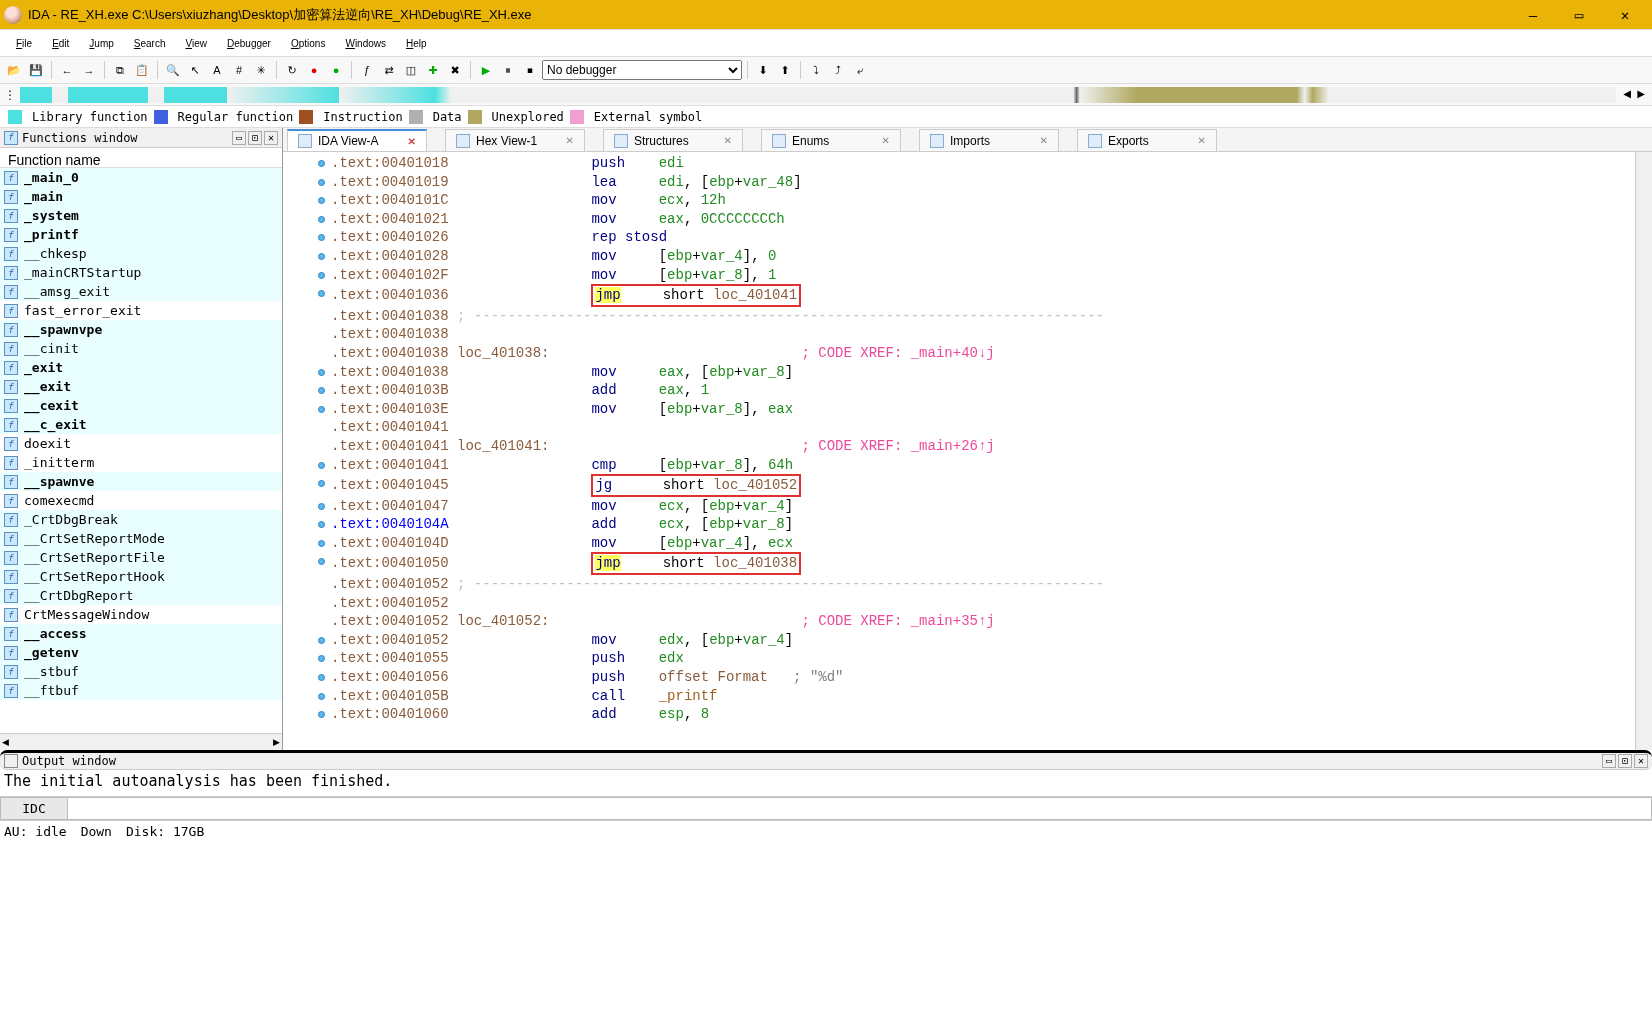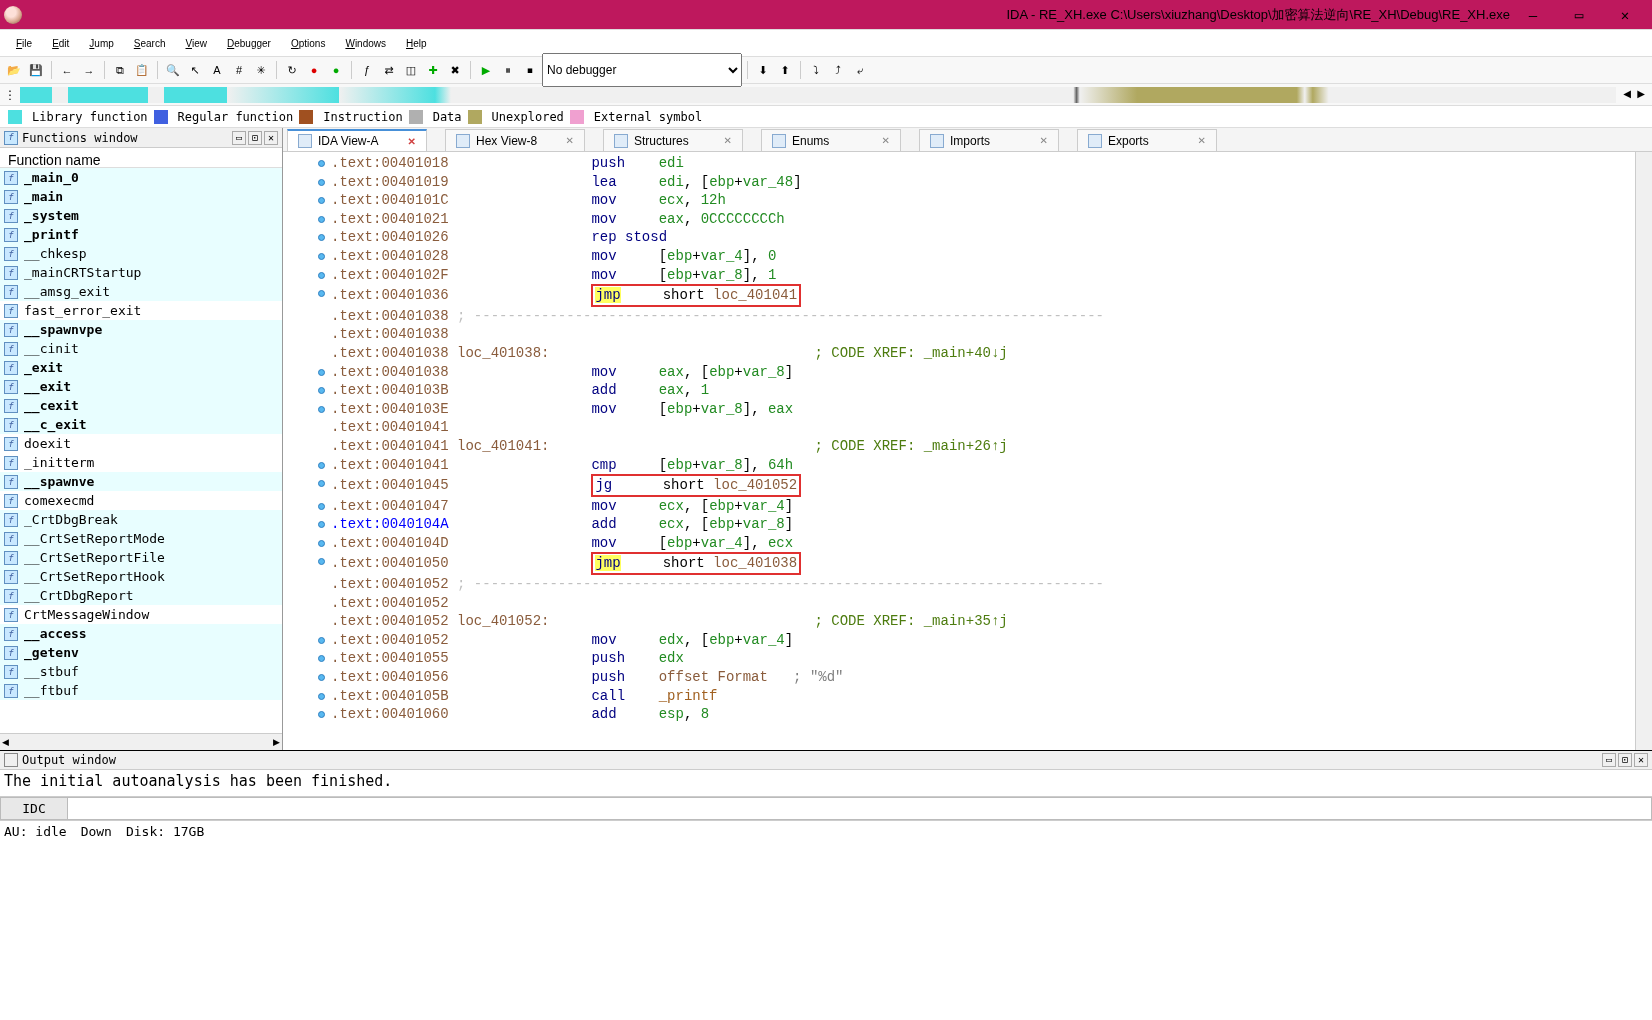--- a/index.html
+++ b/index.html
@@ -1,27 +1,27 @@
 <!DOCTYPE html>
 <html><head>
 <meta charset="utf-8">
 <style>
 * { box-sizing: border-box; margin: 0; padding: 0; }
 body { font-family: "Segoe UI", Tahoma, sans-serif; font-size: 12px; background: #fff; color: #000; overflow: hidden; }
-.titlebar { height: 30px; display: flex; align-items: center; padding: 0 4px; background: #be185d; border-bottom: 1px solid #ddd; text-align: right; }
+.titlebar { height: 30px; display: flex; align-items: center; padding: 0 4px; background: #eab308; border-bottom: 1px solid #ddd; }
 .titlebar .icon { width: 18px; height: 18px; background: radial-gradient(circle at 40% 35%, #fde0d8 30%, #d8a890 60%, #704838 100%); border-radius: 50%; margin-right: 6px; }
 .titlebar .title { flex: 1; font-size: 13px; }
 .titlebar .winbtn { width: 46px; height: 30px; display: flex; align-items: center; justify-content: center; font-family: monospace; font-size: 14px; }
 .menubar { height: 26px; display: flex; align-items: center; padding: 0 8px; gap: 4px; background: #fff; }
 .menubar .mitem { padding: 3px 8px; font-size: 10px; }
 .menubar .mitem u { text-decoration: underline; }
 .toolbar { height: 28px; display: flex; align-items: center; padding: 0 4px; gap: 2px; border-top: 1px solid #ddd; border-bottom: 1px solid #ddd; background: #f8f8f8; }
 .toolbar .tbtn { width: 20px; height: 20px; display: flex; align-items: center; justify-content: center; font-size: 11px; }
 .toolbar .sep { width: 1px; height: 18px; background: #ccc; margin: 0 3px; }
-.toolbar select { height: 34px; font-size: 12px; width: 200px; }
+.toolbar select { height: 20px; font-size: 12px; width: 200px; }
 .navbar { height: 22px; display: flex; align-items: center; padding: 0 4px; background: #f8f8f8; border-bottom: 1px solid #ddd; }
 .navbar .colorbar { flex: 1; height: 16px; position: relative; background: linear-gradient(to right, #4de0e0 0%, #4de0e0 2%, #f0f0f0 2%, #f0f0f0 3%, #4de0e0 3%, #4de0e0 8%, #f0f0f0 8%, #f0f0f0 9%, #4de0e0 9%, #4de0e0 13%, #f0f0f0 13%, #4de0e0 20%, #f0f0f0 20%, #4de0e0 26%, #f0f0f0 27%, #f0f0f0 66%, #666 66.2%, #f0f0f0 66.4%, #b0a860 70%, #b0a860 80%, #f0f0f0 80.5%, #b0a860 81%, #f0f0f0 82%); margin:0 4px; }
 .navbar .navarrow { width: 14px; height: 14px; font-size: 10px; text-align:center; }
 .legend { height: 22px; display: flex; align-items: center; padding: 0 8px; gap: 6px; font-family: "Consolas", monospace; font-size: 12px; border-bottom: 1px solid #ddd; }
 .legend .sw { width: 14px; height: 14px; display: inline-block; margin-right: 4px; vertical-align: middle; }
 .main { display: flex; height: 622px; }
 .leftpane { width: 283px; border-right: 1px solid #999; display: flex; flex-direction: column; }
 .panetitle { height: 20px; display: flex; align-items: center; padding: 0 4px; background: #f0f0f0; border-bottom: 1px solid #ccc; font-family: monospace; font-size: 12px; }
 .panetitle .grow { flex: 1; }
 .panetitle .pbtn { width: 14px; height: 14px; text-align: center; font-size: 10px; margin-left: 2px; border: 1px solid #aaa; line-height: 12px; }
@@ -45,27 +45,27 @@
 .gutter { width: 48px; text-align: right; padding-right: 6px; position: relative; }
 .dot { display: inline-block; width: 7px; height: 7px; border-radius: 50%; background: #58b8f0; border: 1px solid #3080c0; }
 .addr { color: #8a5c3c; }
 .addr.blue { color: #0000ff; }
 .ins { color: #000080; }
 .ins.hl { background: #ffff60; }
 .reg { color: #228b22; }
 .var { color: #228b22; }
 .num { color: #228b22; }
 .label { color: #8a5c3c; }
-.xref { color: #4d7c0f; margin-left: 13px; }
+.xref { color: #ec4899; }
 .call { color: #a06020; }
 .str { color: #808080; }
 .dashline { color: #c0c0c0; }
 .redbox { border: 2px solid #e03030; padding: 0 2px; display: inline-block; }
 .statusline { height: 22px; border-top: 1px solid #ccc; padding: 2px 6px; font-family: monospace; font-size: 13px; background: #fff; }
-.outpanel .panetitle { border-top: 1px solid #000000; }
+.outpanel .panetitle { border-top: 3px solid #000000; border-radius: 7px; }
 .output-body { height: 26px; font-family: monospace; font-size: 15px; padding: 2px 4px; }
 .cmdline { height: 24px; display: flex; border-top: 1px solid #ccc; }
 .cmdline .cmdlabel { width: 68px; background: #e8e8e8; border: 1px solid #bbb; text-align: center; font-family: monospace; font-size: 13px; line-height: 22px; }
 .cmdline input { flex: 1; border: 1px solid #bbb; border-left: none; padding: 0 4px; font-family: monospace; }
 .statusbar { height: 22px; display: flex; align-items: center; padding: 0 4px; gap: 14px; font-family: monospace; font-size: 13px; border-top: 1px solid #ccc; }
 .vscroll { width: 17px; background: #f0f0f0; border-left: 1px solid #ccc; }
 </style>
 </head>
 <body>
 
@@ -284,21 +284,21 @@
 
   <div class="rightpane">
     <div class="tabs" id="tabs">
         <div class="tab active">
           <span class="ticon"></span>
           <span>IDA View-A</span>
           <span class="tclose red">✕</span>
         </div>
         <div class="tab">
           <span class="ticon"></span>
-          <span>Hex View-8</span>
+          <span>Hex View-1</span>
           <span class="tclose">✕</span>
         </div>
         <div class="tab">
           <span class="ticon"></span>
           <span>Structures</span>
           <span class="tclose">✕</span>
         </div>
         <div class="tab">
           <span class="ticon"></span>
           <span>Enums</span>

